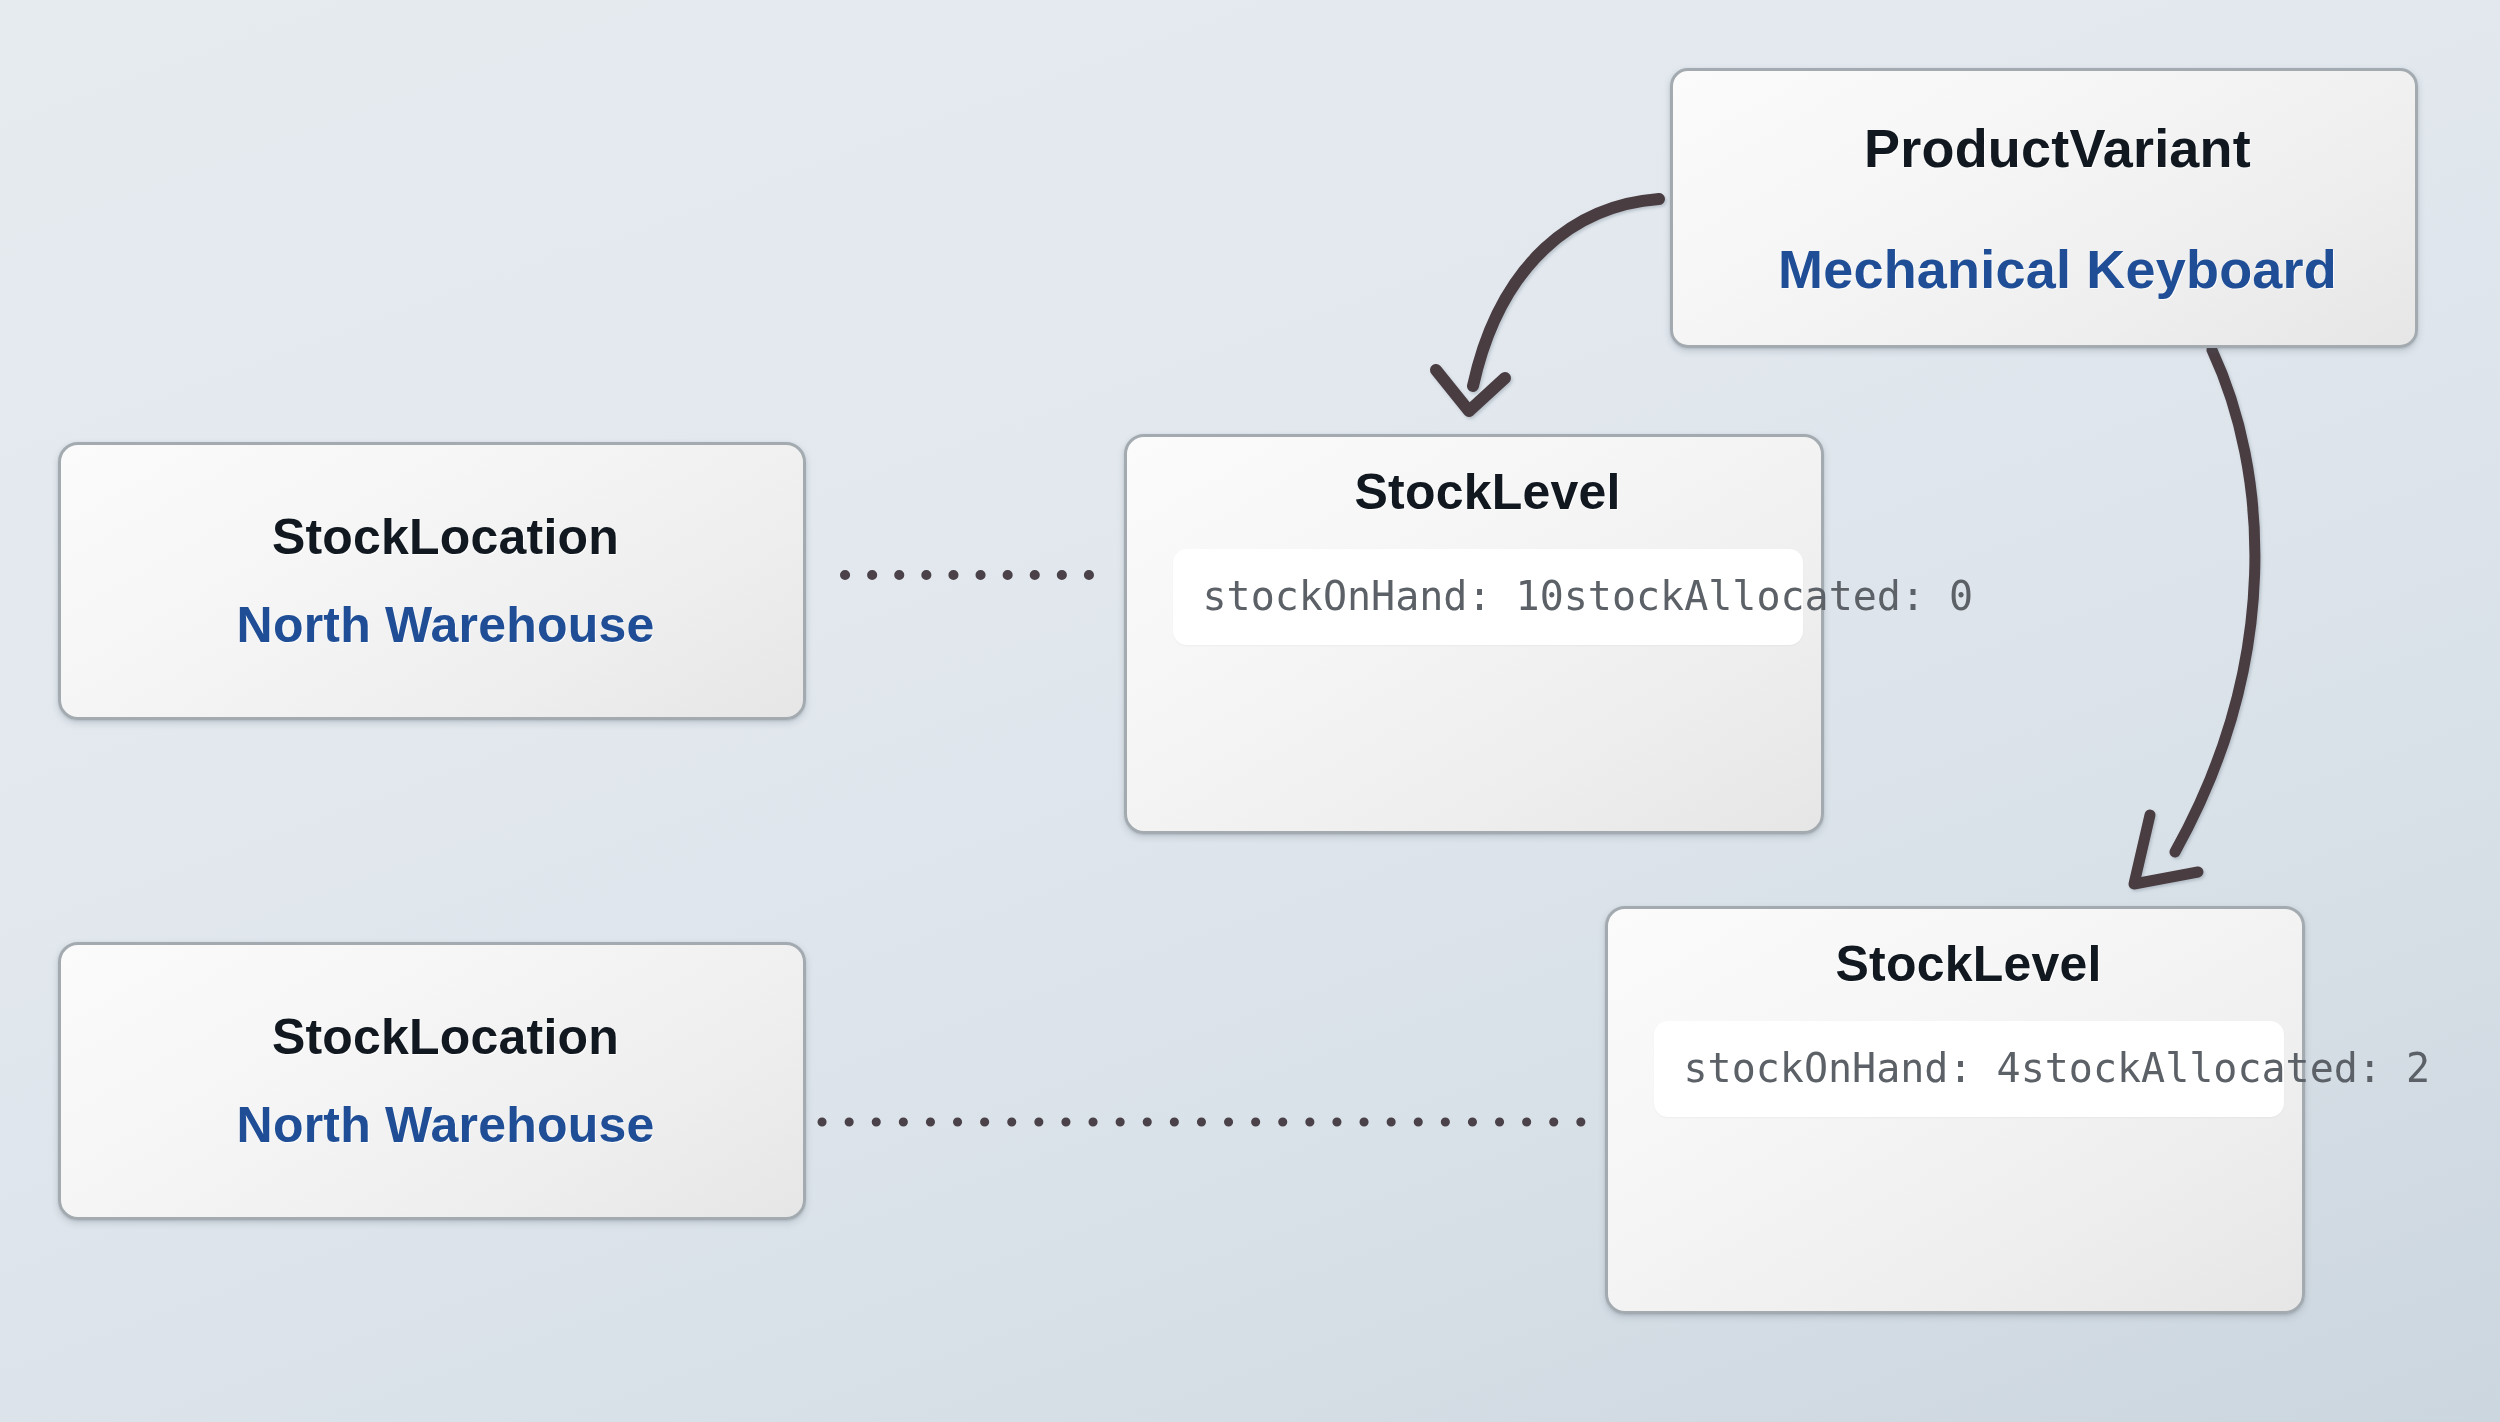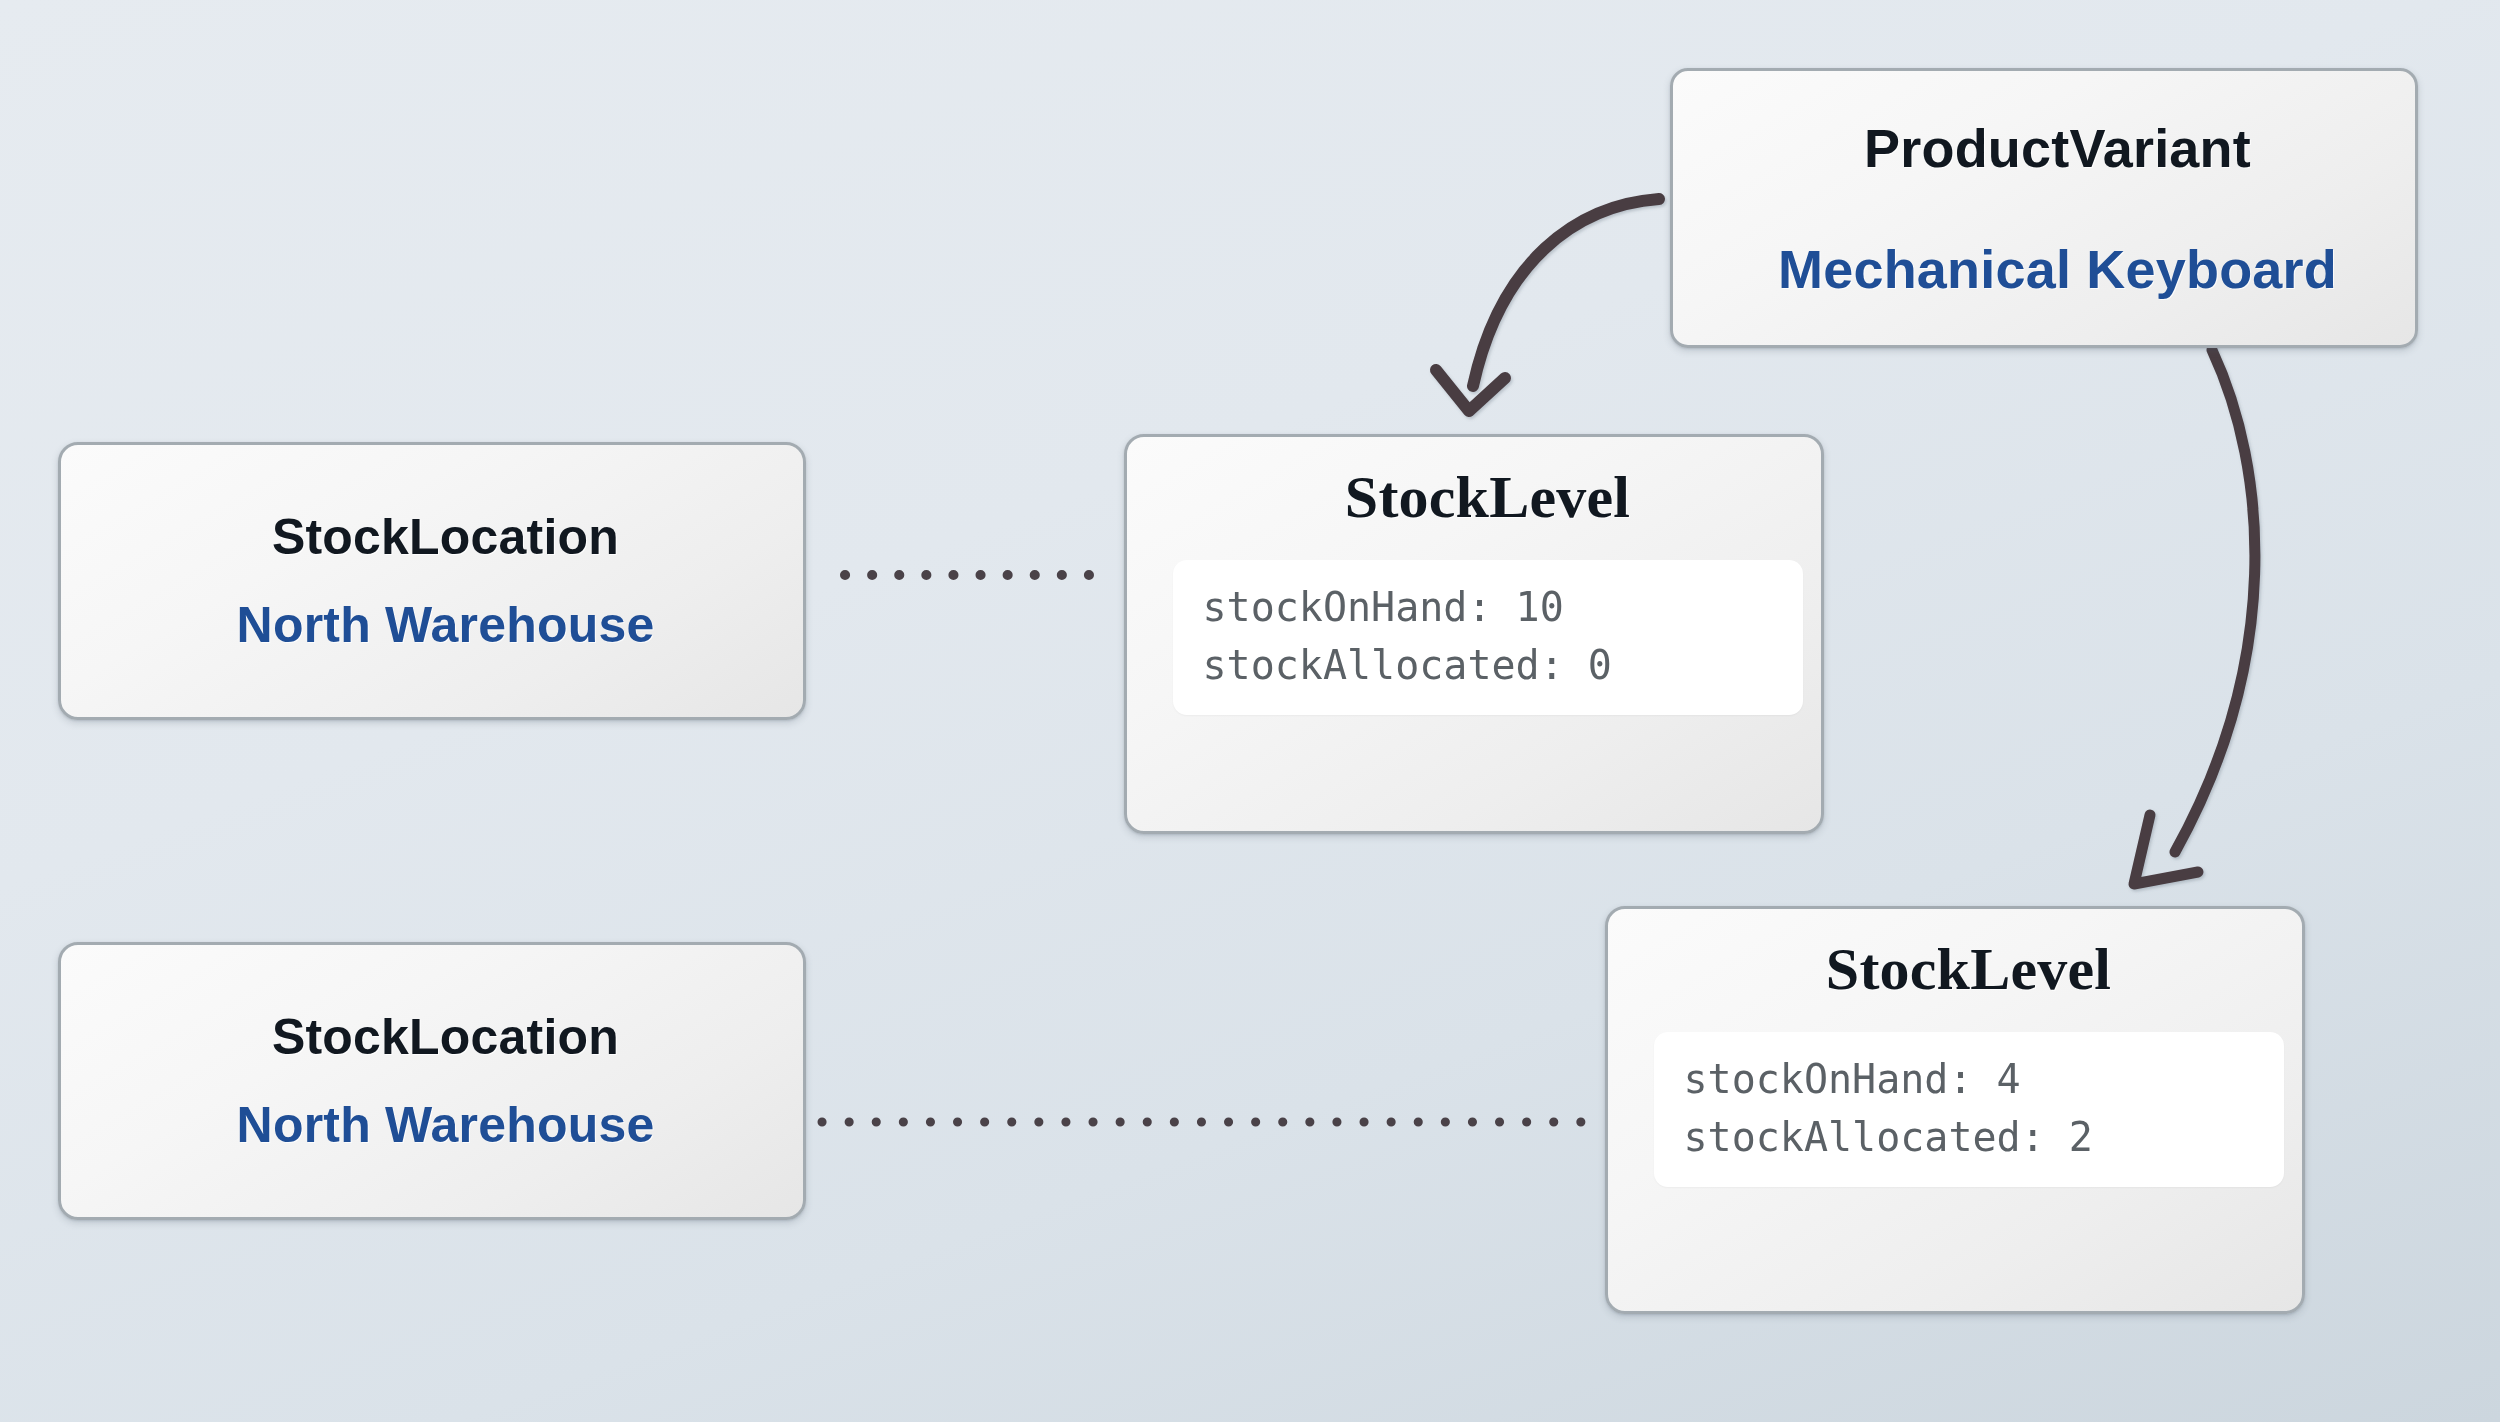--- a/index.html
+++ b/index.html
@@ -73,31 +73,31 @@
     width: 700px; height: 400px;
     justify-content: flex-start;
     padding-top: 26px;
   }
   #node-stock-level-2 {
     left: 1605px; top: 906px;
     width: 700px; height: 408px;
     justify-content: flex-start;
     padding-top: 26px;
   }
-  .lvl .node-type { font-size: 60px; font-family: Liberation Serif, serif; }
+  .lvl .node-type { font-size: 50px; }
 
   .fields {
     background: #ffffff;
     border-radius: 14px;
     margin-top: 28px;
     padding: 22px 30px 24px 30px;
     box-shadow: 0 1px 2px rgba(0,0,0,0.04);
     display: flex;
-    flex-direction: column;
-    gap: 8px;
+    flex-direction: row;
+    gap: 0;
   }
   #node-stock-level-1 .fields { width: 570px; }
   #node-stock-level-2 .fields { width: 570px; }
 
   .field-line {
     font-family: "DejaVu Sans Mono", "Liberation Mono", monospace;
     font-size: 40px;
     line-height: 1.26;
     color: #5b6166;
     white-space: pre;

